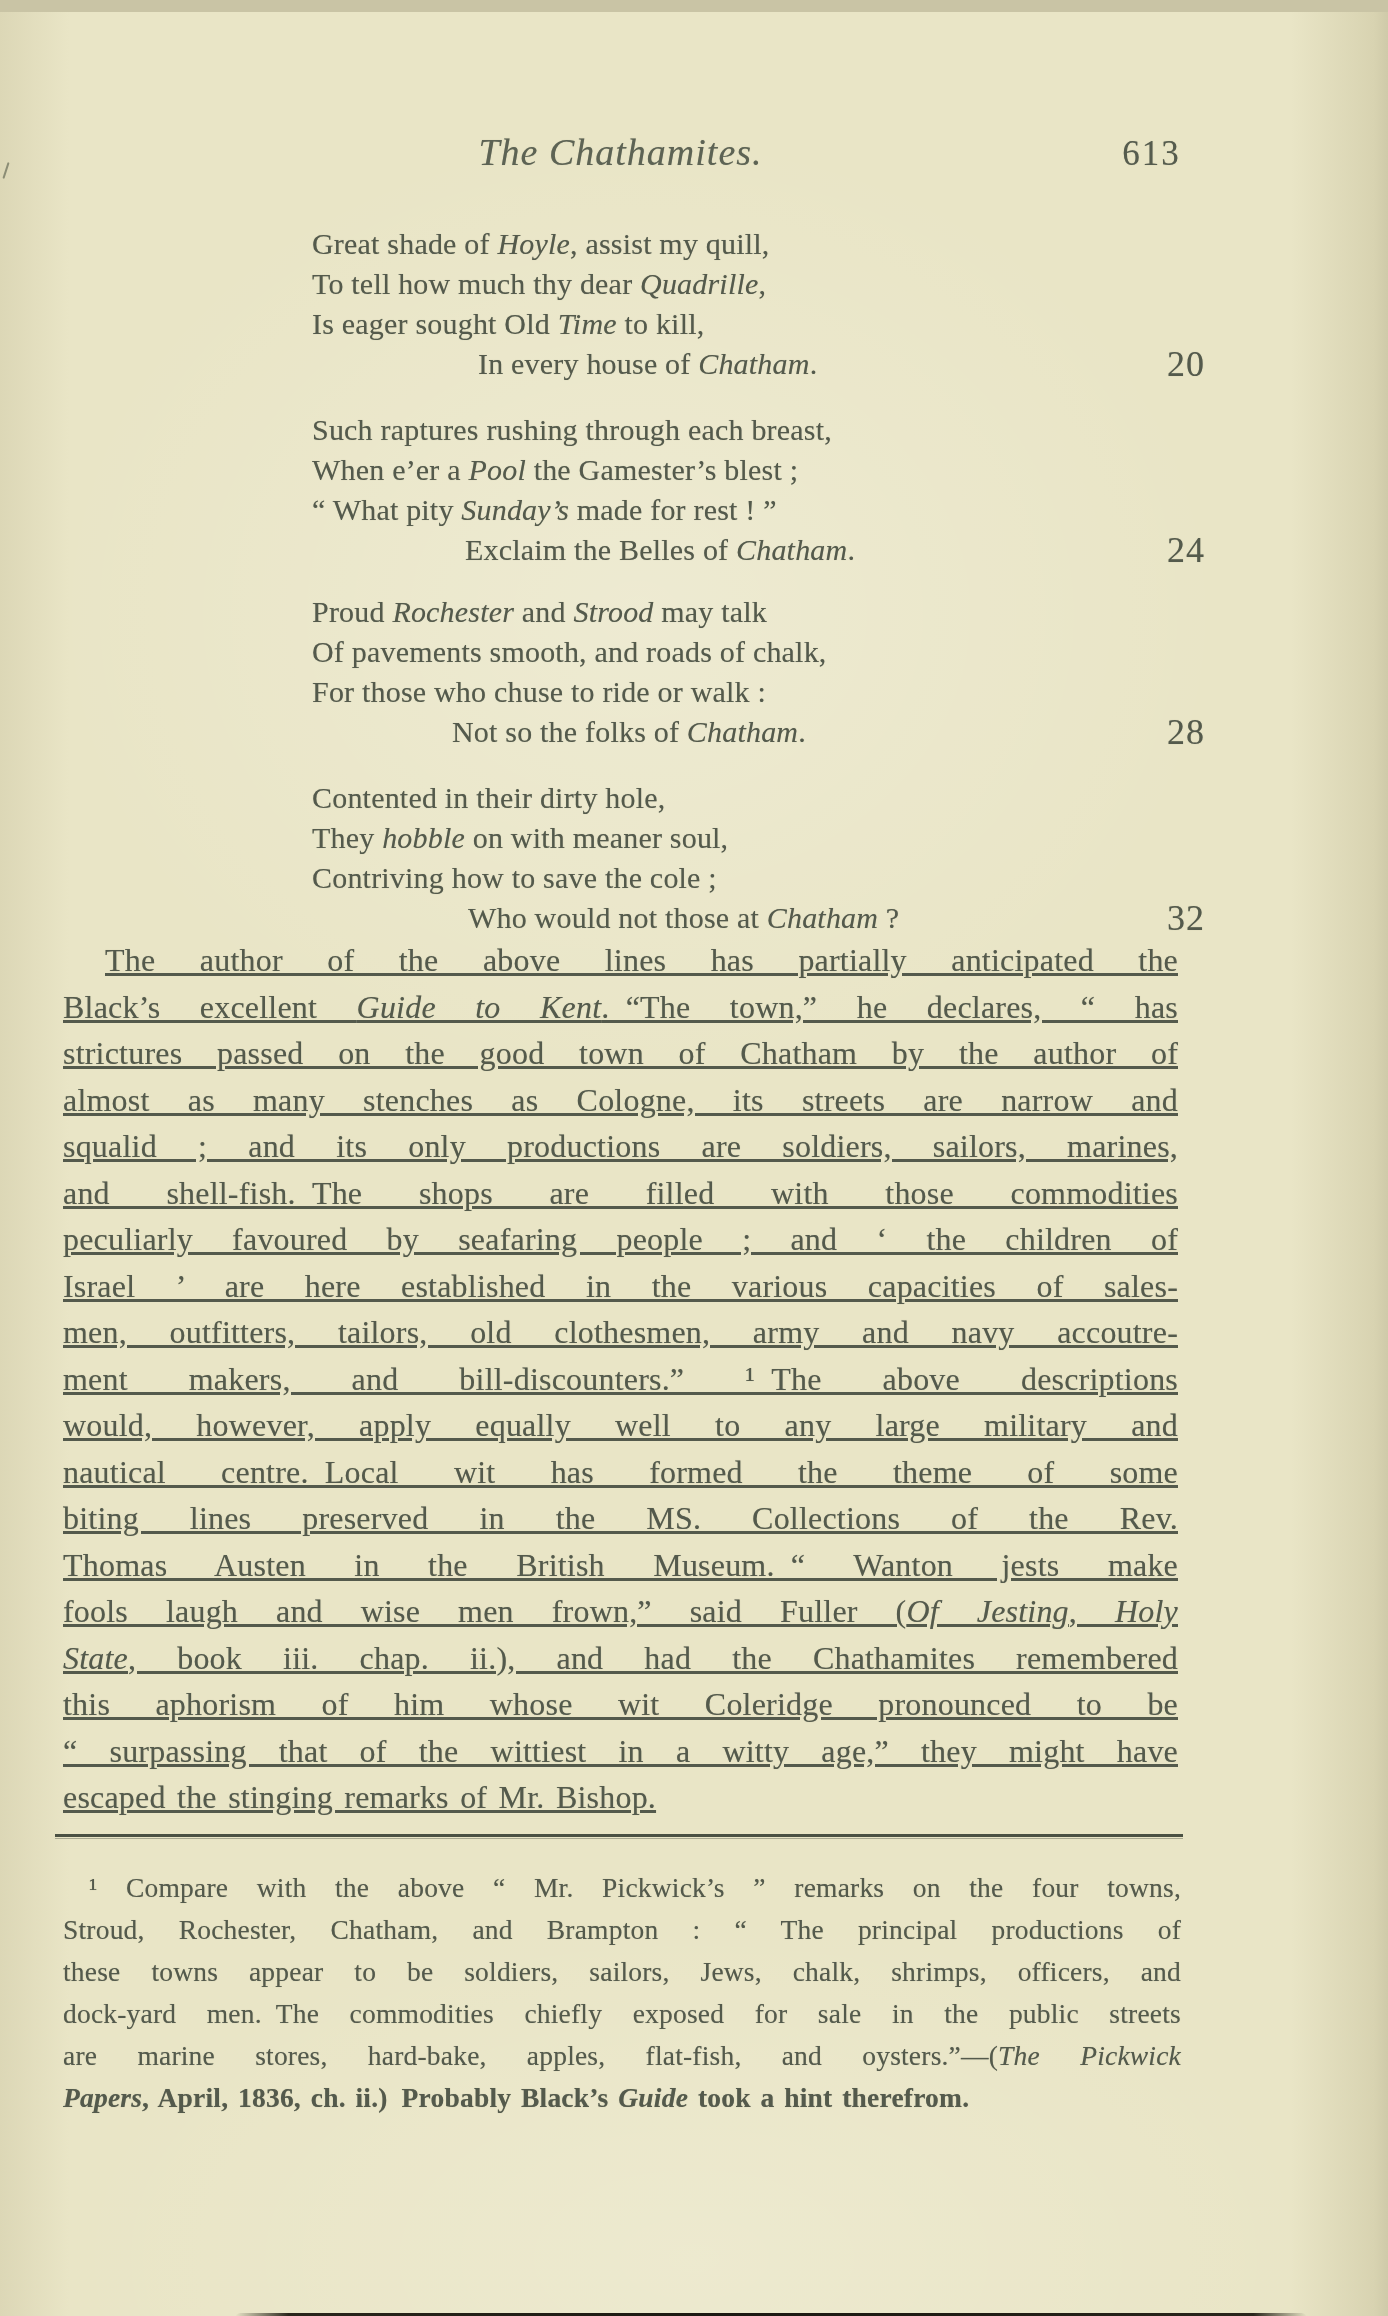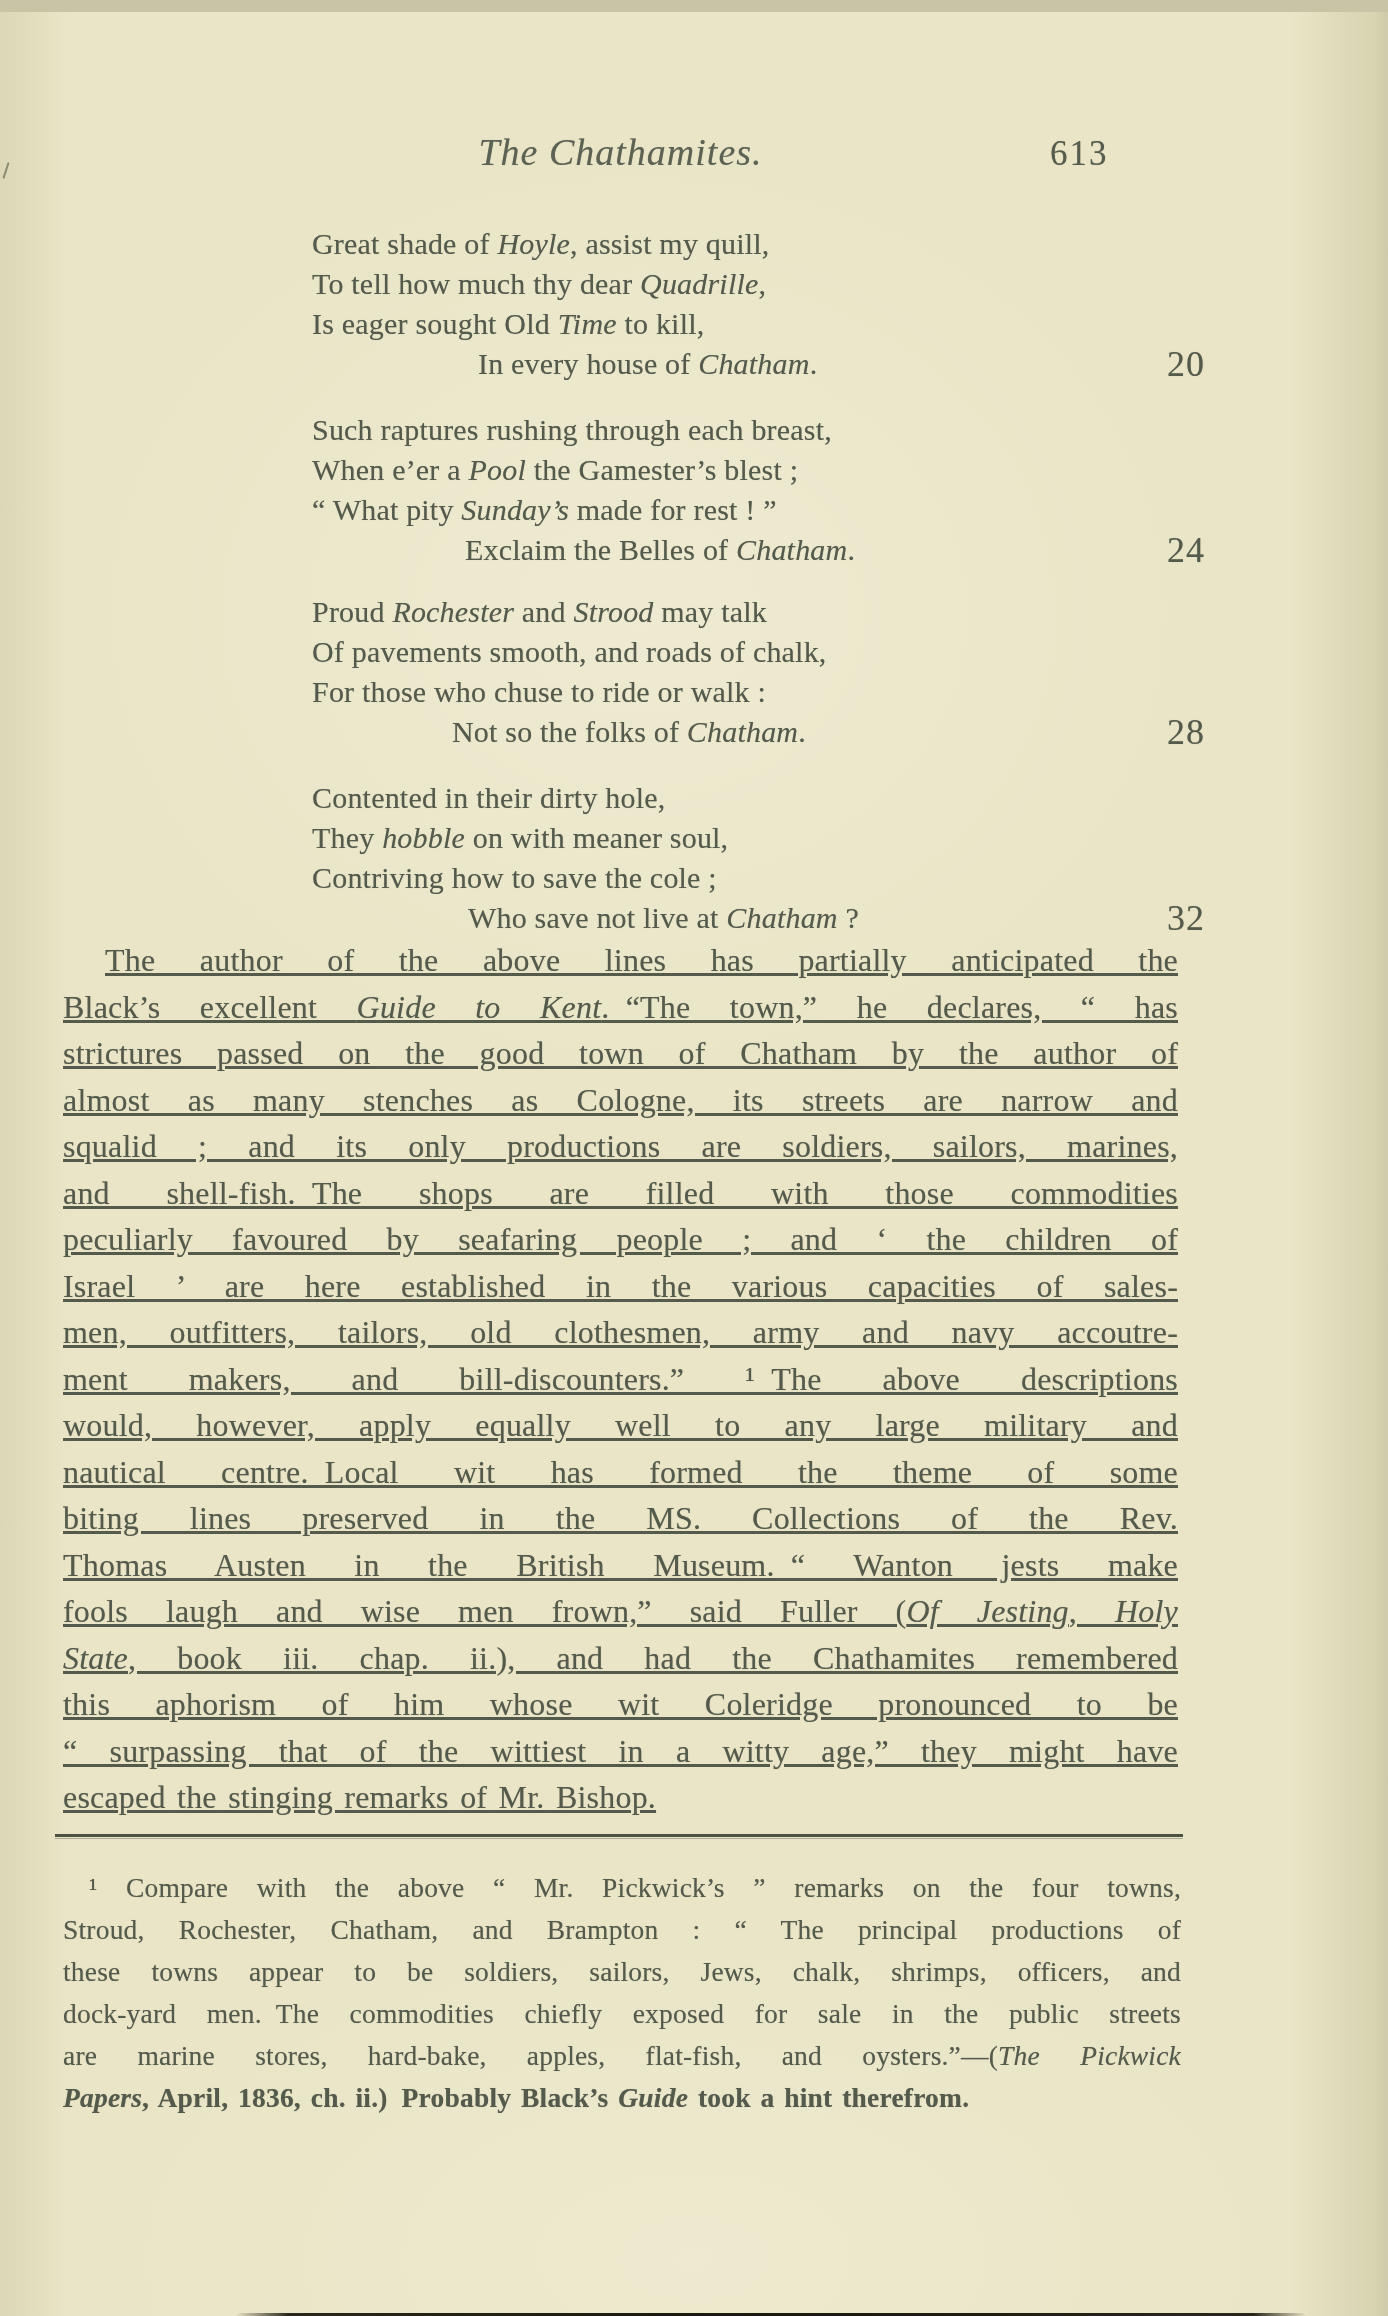--- a/index.html
+++ b/index.html
@@ -17,22 +17,22 @@
       #e8e4c5;
   }
   .page *{text-shadow:0 0 0.7px rgba(84,90,76,0.45);}
   
   .running-head{
     position:absolute;top:118px;left:63px;width:1115px;
     text-align:center;font-style:italic;font-size:38px;letter-spacing:1px;
     color:#5d6354;
   }
   .page-number{
-    position:absolute;top:122px;left:1050px;width:155px;
-    text-align:left;font-size:35px;letter-spacing:2px;color:#565c4e;
+    position:absolute;top:122px;left:1074px;width:155px;
+    text-align:center;font-size:35px;letter-spacing:2px;color:#565c4e;
   }
   
   .stanza{position:absolute;left:312px;width:893px;font-size:30px;line-height:40px;letter-spacing:0.2px;}
   .stanza.s1{top:212px;}
   .stanza.s2{top:398px;}
   .stanza.s3{top:580px;}
   .stanza.s4{top:766px;}
   .stanza .refrain{padding-left:160px;}
   .stanza.s1 .refrain{padding-left:166px;}
   .stanza.s2 .refrain{padding-left:153px;}
@@ -94,21 +94,21 @@
       <div class="vline"><span>Proud </span><em>Rochester</em><span> and </span><em>Strood</em><span> may talk</span></div>
       <div class="vline"><span>Of pavements smooth, and roads of chalk,</span></div>
       <div class="vline"><span>For those who chuse to ride or walk :</span></div>
       <div class="vline refrain"><span>Not so the folks of </span><em>Chatham</em><span>.</span></div>
       <div class="line-number">28</div>
     </div>
     <div class="stanza s4">
       <div class="vline"><span>Contented in their dirty hole,</span></div>
       <div class="vline"><span>They </span><em>hobble</em><span> on with meaner soul,</span></div>
       <div class="vline"><span>Contriving how to save the cole ;</span></div>
-      <div class="vline refrain"><span>Who save not live at </span><em>Chatham</em><span> ?</span></div>
+      <div class="vline refrain"><span>Who would not those at </span><em>Chatham</em><span> ?</span></div>
       <div class="line-number">32</div>
     </div>
   </section>
 
   <section class="prose">
     <div class="pline first"><span>The author of the above lines has partially anticipated the</span></div>
     <div class="pline"><span>Black’s excellent </span><em>Guide to Kent</em><span>. “The town,” he declares, “ has</span></div>
     <div class="pline"><span>strictures passed on the good town of Chatham by the author of</span></div>
     <div class="pline"><span>almost as many stenches as Cologne, its streets are narrow and</span></div>
     <div class="pline"><span>squalid ; and its only productions are soldiers, sailors, marines,</span></div>

